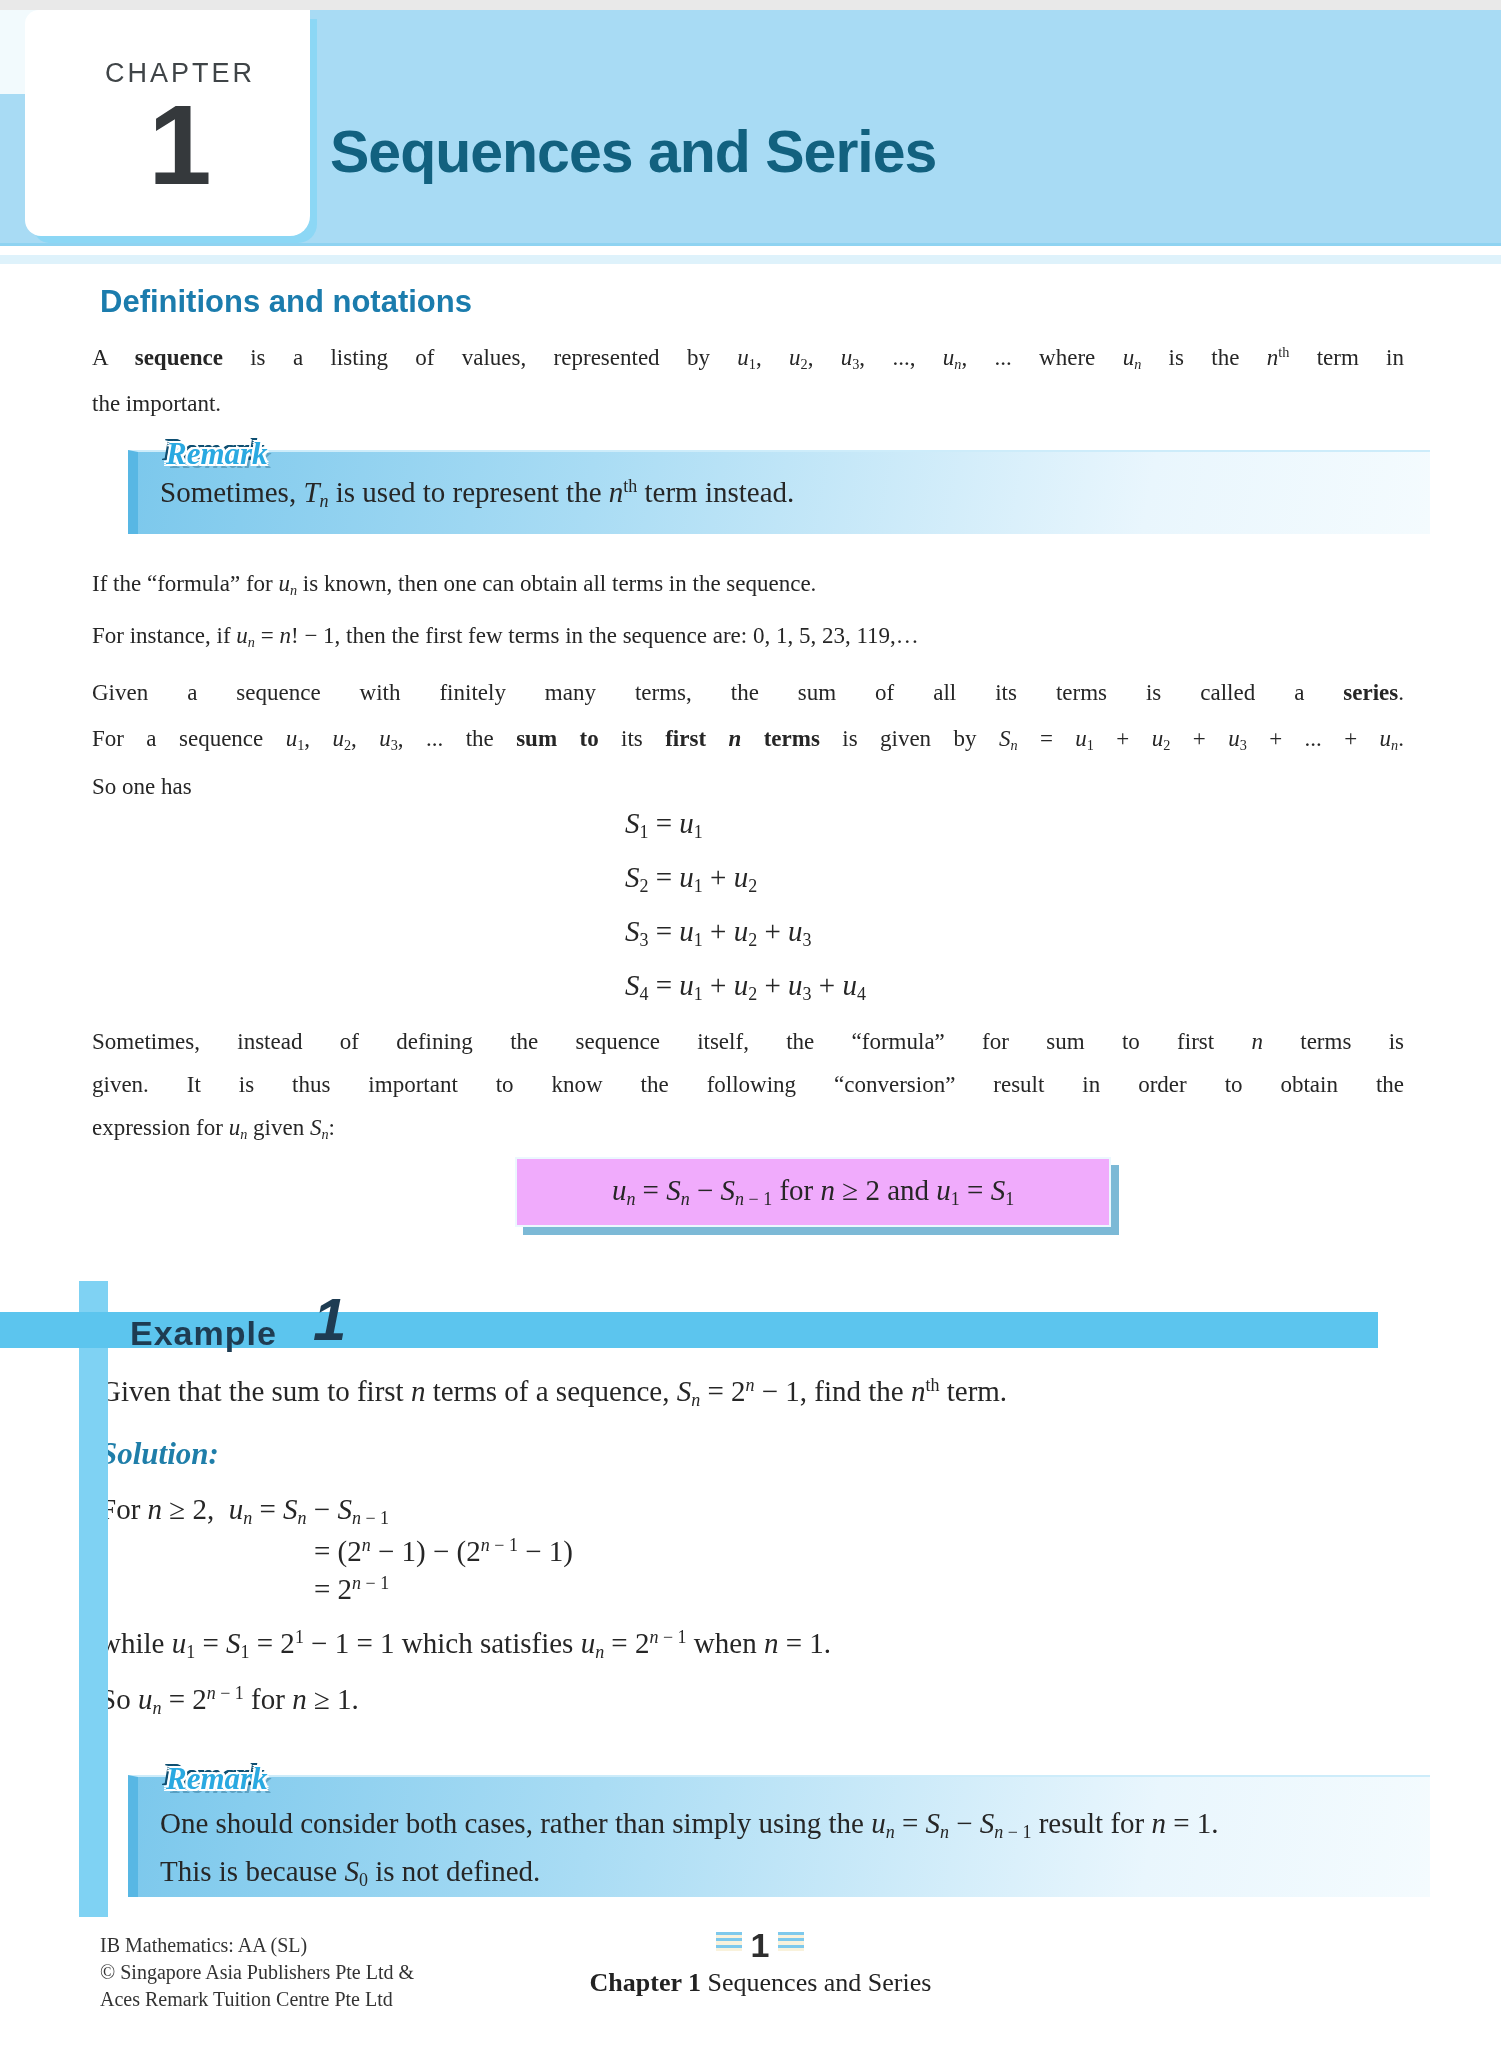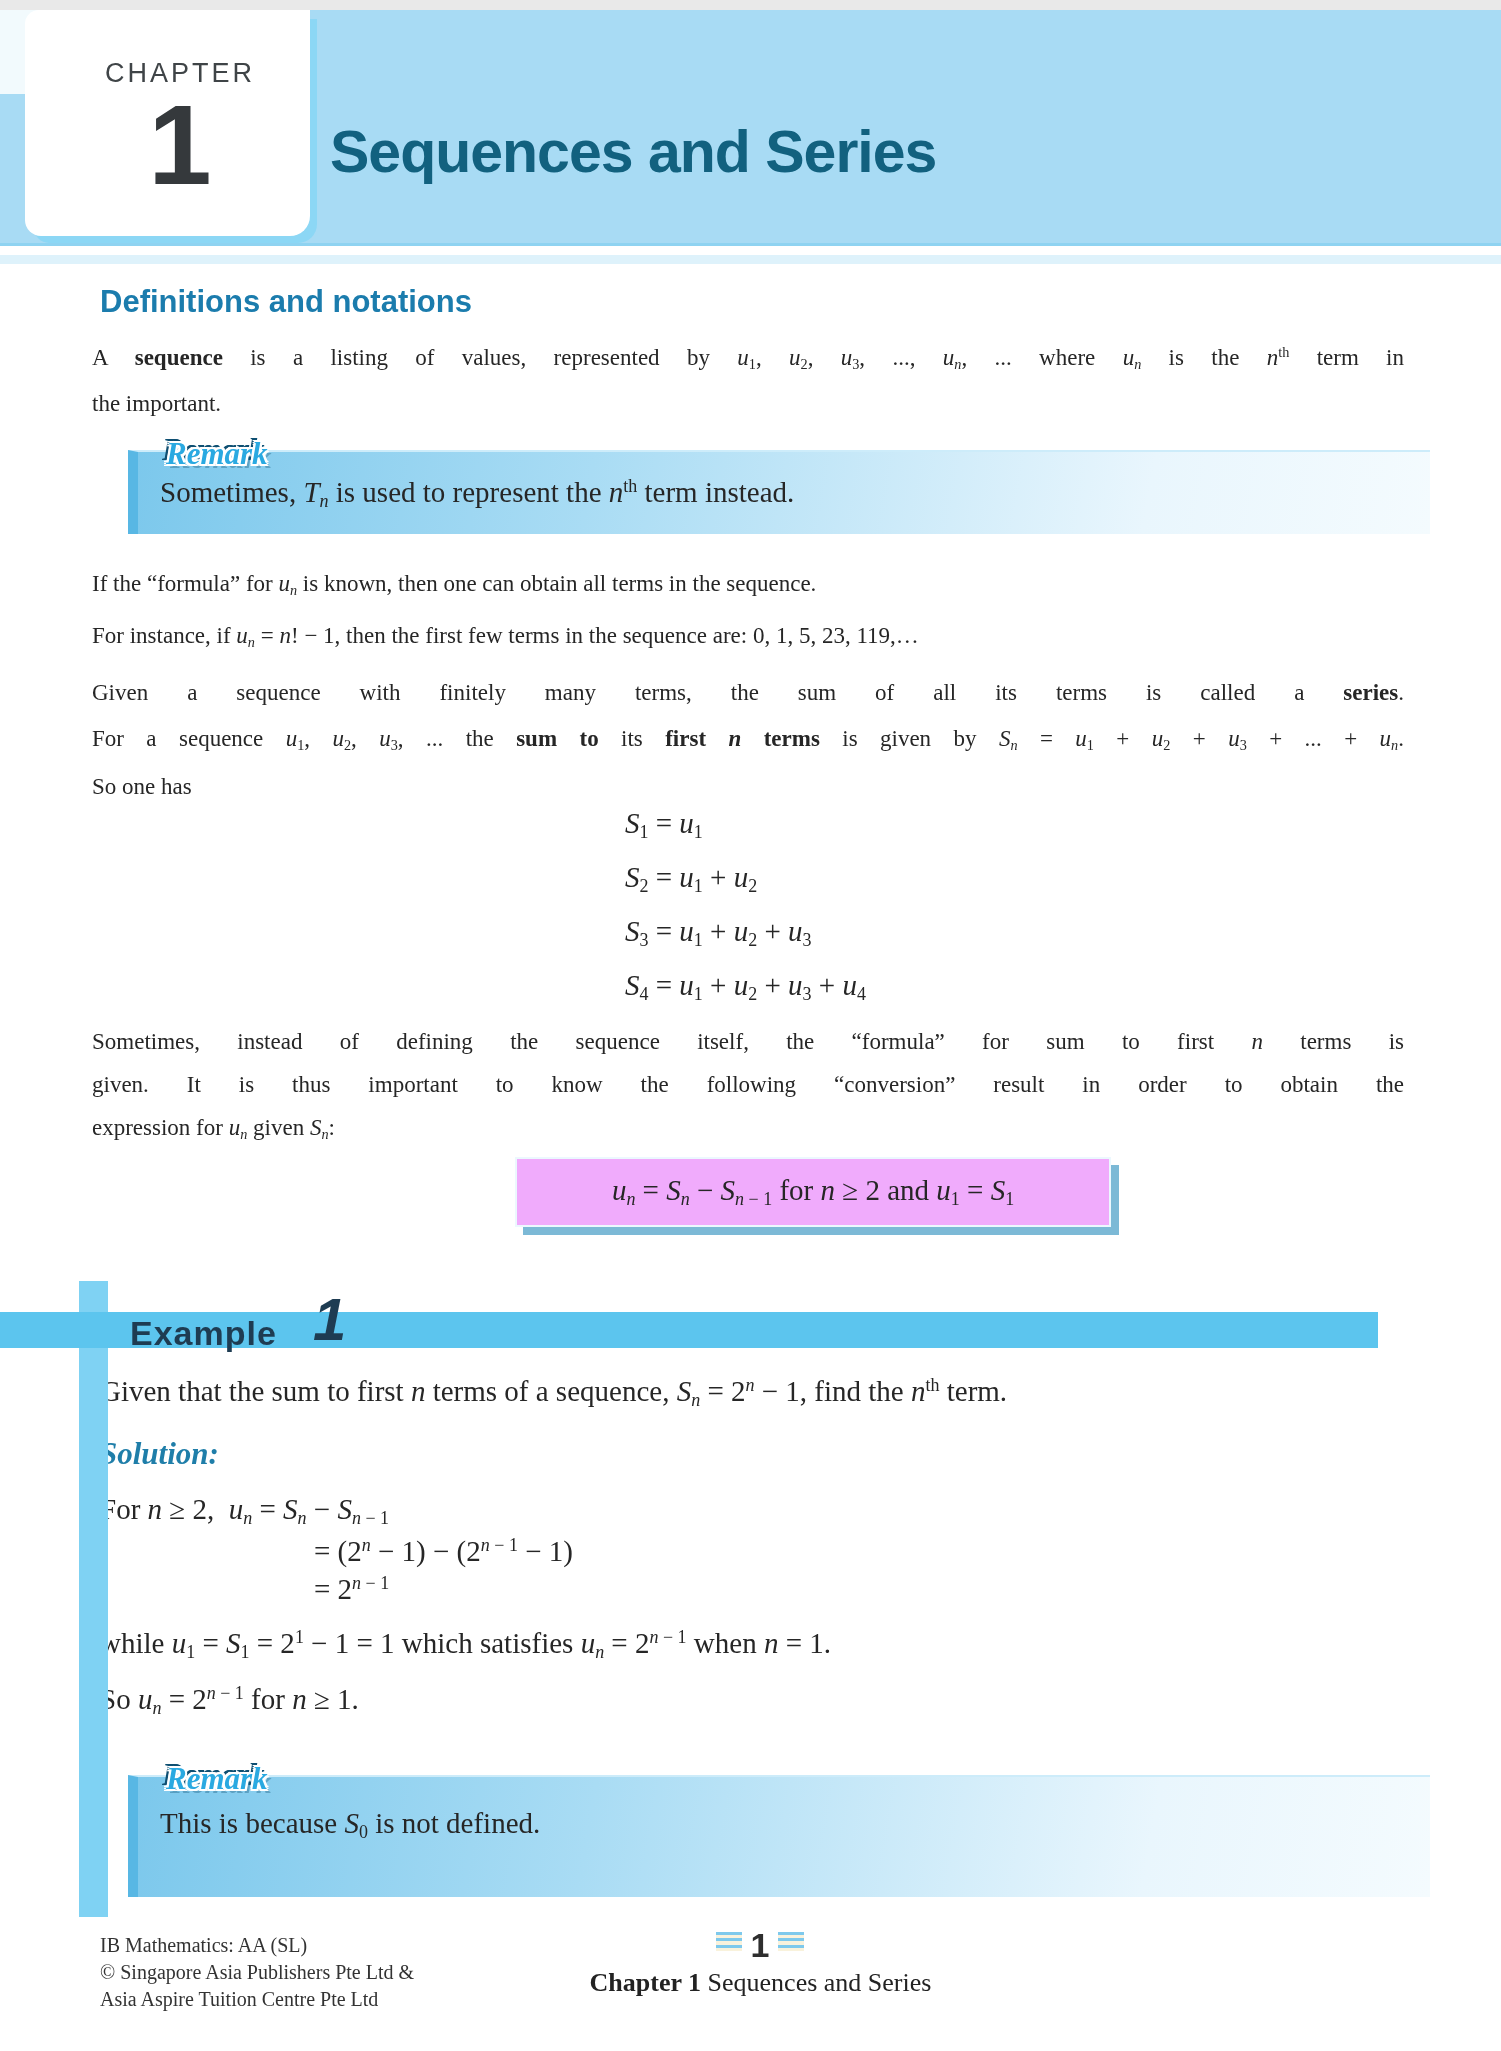--- a/index.html
+++ b/index.html
@@ -159,28 +159,29 @@
   <div class="solution-label">Solution:</div>
   <div class="mathline" style="left:100px;top:1478px;">For <i>n</i> ≥ 2, &nbsp;<i>u</i><sub><i>n</i></sub> = <i>S</i><sub><i>n</i></sub> − <i>S</i><sub><i>n</i> − 1</sub></div>
   <div class="mathline" style="left:314px;top:1520px;">= (2<sup><i>n</i></sup> − 1) − (2<sup><i>n</i> − 1</sup> − 1)</div>
   <div class="mathline" style="left:314px;top:1558px;">= 2<sup><i>n</i> − 1</sup></div>
   <div class="mathline" style="left:100px;top:1612px;text-align:right;">while <i>u</i><sub>1</sub> = <i>S</i><sub>1</sub> = 2<sup>1</sup> − 1 = 1 which satisfies <i>u</i><sub><i>n</i></sub> = 2<sup><i>n</i> − 1</sup> when <i>n</i> = 1.</div>
   <div class="mathline" style="left:100px;top:1668px;">So <i>u</i><sub><i>n</i></sub> = 2<sup><i>n</i> − 1</sup> for <i>n</i> ≥ 1.</div>
 
   <div class="remark-box" style="top:1765px;height:120px;z-index:2;">
     <div class="remark-label">Remark</div>
     <div class="remark-content">
+      <span class="line">One should consider both cases, rather than simply using the <i>u</i><sub><i>n</i></sub> = <i>S</i><sub><i>n</i></sub> − <i>S</i><sub><i>n</i> − 1</sub> result for <i>n</i> = 1.</span>
       <span class="line">This is because <i>S</i><sub>0</sub> is not defined.</span>
     </div>
   </div>
 
   <div class="imprint">
     <div>IB Mathematics: AA (SL)</div>
     <div>© Singapore Asia Publishers Pte Ltd &amp;</div>
-    <div>Asia Aspire Tuition Centre Pte Ltd</div>
+    <div>Aces Remark Tuition Centre Pte Ltd</div>
   </div>
 
   <div class="page-num-wrap">
     <span class="stripe-marker"></span><span class="page-num">1</span><span class="stripe-marker"></span>
   </div>
 
   <div class="chapter-ref">
     <span class="bold">Chapter 1</span>
     <span>Sequences and Series</span>
   </div>

